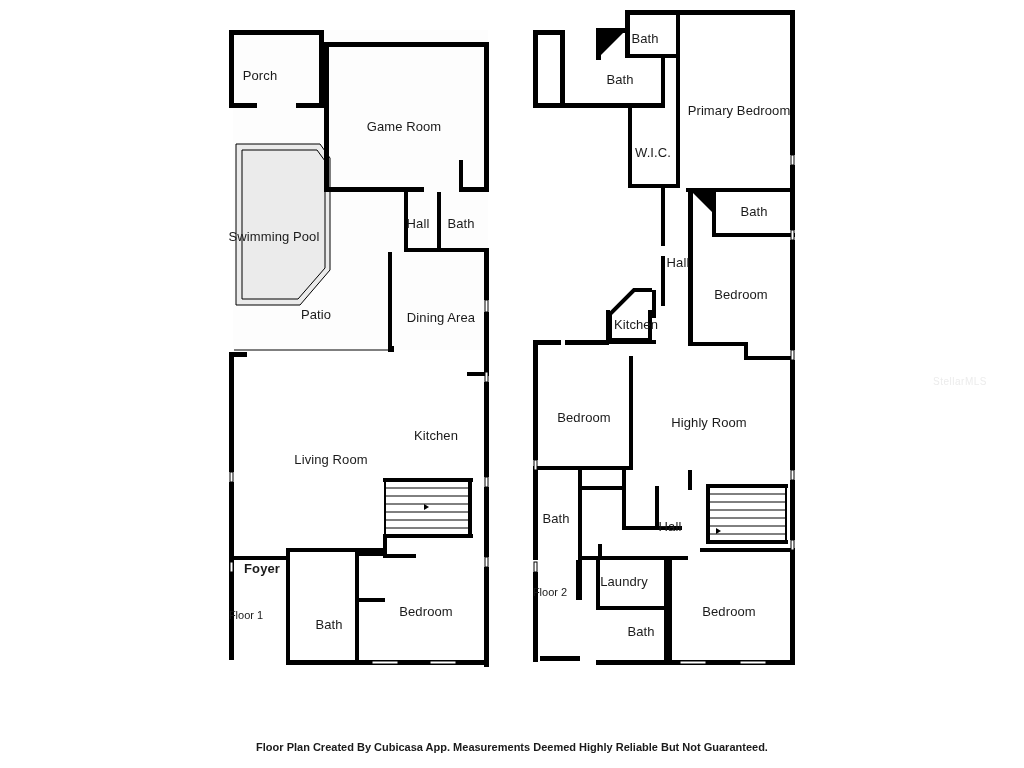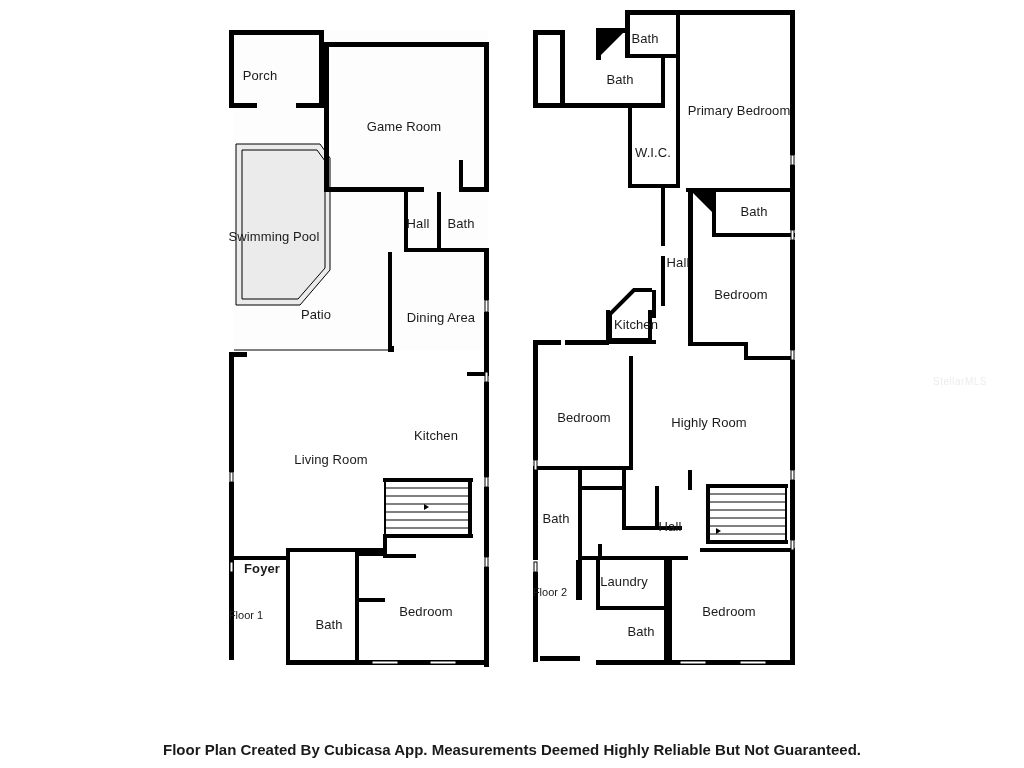--- a/index.html
+++ b/index.html
@@ -33,21 +33,21 @@
     font-size: 11px;
     color: #1a1a1a;
     white-space: nowrap;
     transform: translate(-50%, -50%);
   }
   .caption {
     position: absolute;
     left: 50%;
     top: 741px;
     transform: translateX(-50%);
-    font-size: 15px;
+    font-size: 11px;
     font-weight: bold;
     color: #1a1a1a;
     white-space: nowrap;
   }
   .watermark {
     position: absolute;
     left: 960px;
     top: 381px;
     transform: translate(-50%, -50%);
     font-size: 10px;

